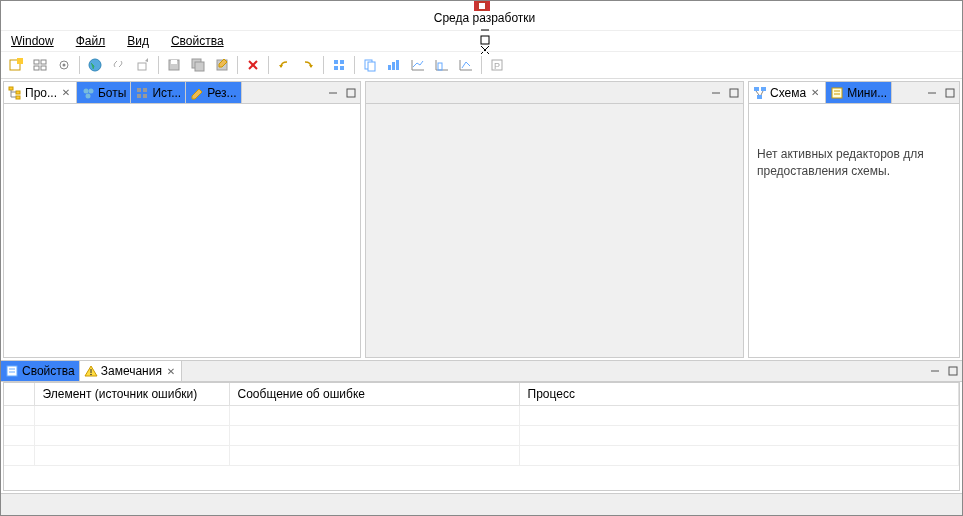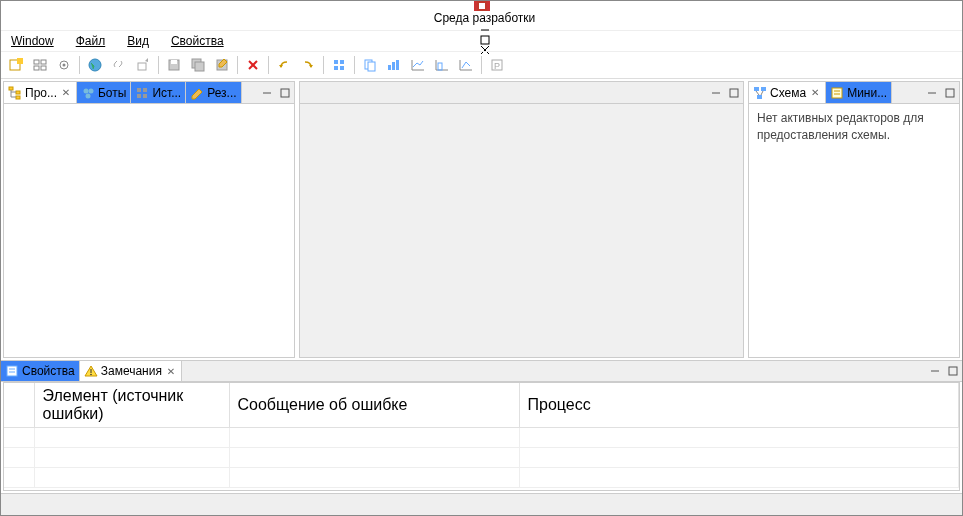--- a/index.html
+++ b/index.html
@@ -81,21 +81,21 @@
     display: flex;
     min-height: 0;
   }
   .panel {
     display: flex;
     flex-direction: column;
     border: 1px solid #ccc;
     margin: 2px;
     background: #fff;
   }
-  .panel-left { width: 292px; }
+  .panel-left { width: 358px; }
   .panel-center { flex: 1; background: #f0f0f0; }
   .panel-right { width: 212px; }
   .tabrow {
     height: 22px;
     display: flex;
     align-items: center;
     background: #efefef;
     border-bottom: 1px solid #ccc;
     overflow: hidden;
   }
@@ -129,33 +129,34 @@
   }
   .panel-body {
     flex: 1;
     padding: 6px 8px;
     overflow: hidden;
   }
   .panel-right .panel-body {
     color: #444;
     font-size: 12px;
     line-height: 1.4;
+    margin-top: 36px;
   }
   
   .lower {
     height: 155px;
     display: flex;
     flex-direction: column;
   }
   .lower .tabrow { border-top: 1px solid #ccc; }
   .table-wrap { flex: 1; overflow: hidden; border: 1px solid #ccc; margin: 2px; margin-top:0;}
   table {
     width: 100%;
     border-collapse: collapse;
-    font-size: 16px;
+    font-size: 12px;
   }
   th {
     text-align: left;
     font-weight: normal;
     padding: 4px 8px;
     border-right: 1px solid #e0e0e0;
     border-bottom: 1px solid #e0e0e0;
     background: #fff;
     height: 22px;
   }

